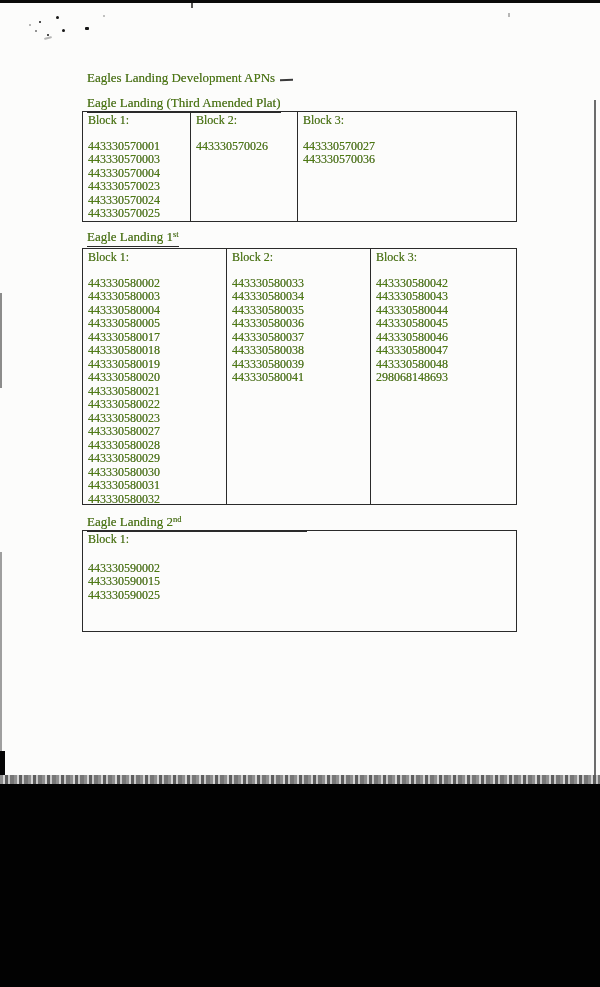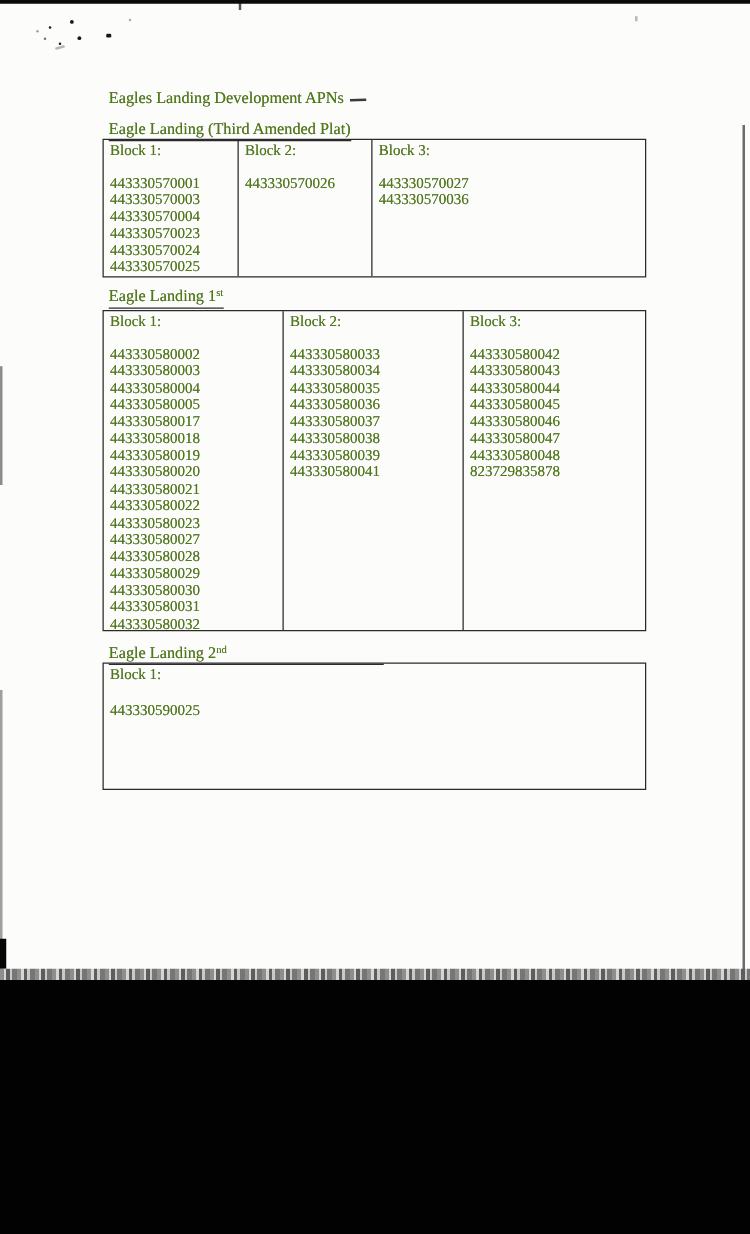--- a/index.html
+++ b/index.html
@@ -146,32 +146,34 @@
           </div>
           <div class="block-cell">
             <div class="block-label">Block 3:</div>
             <div class="apn-line">443330580042</div>
             <div class="apn-line">443330580043</div>
             <div class="apn-line">443330580044</div>
             <div class="apn-line">443330580045</div>
             <div class="apn-line">443330580046</div>
             <div class="apn-line">443330580047</div>
             <div class="apn-line">443330580048</div>
-            <div class="apn-line">823729835878</div>
+            <div class="apn-line">298068148693</div>
           </div>
         </div>
     </section>
 
     <section class="section s2">
       <div class="heading">
         <span class="hd-wrap"><span class="hd-text">Eagle Landing 2</span><span class="hd-sup">nd</span></span>
       </div>
       <div class="apn-table">
           <div class="block-cell">
             <div class="block-label">Block 1:</div>
+            <div class="apn-line">443330590002</div>
+            <div class="apn-line">443330590015</div>
             <div class="apn-line">443330590025</div>
           </div>
         </div>
     </section>
 
     <span class="speck p1"></span>
     <span class="speck p2"></span>
     <span class="speck p3"></span>
     <span class="speck p4"></span>
     <span class="speck p5"></span>

